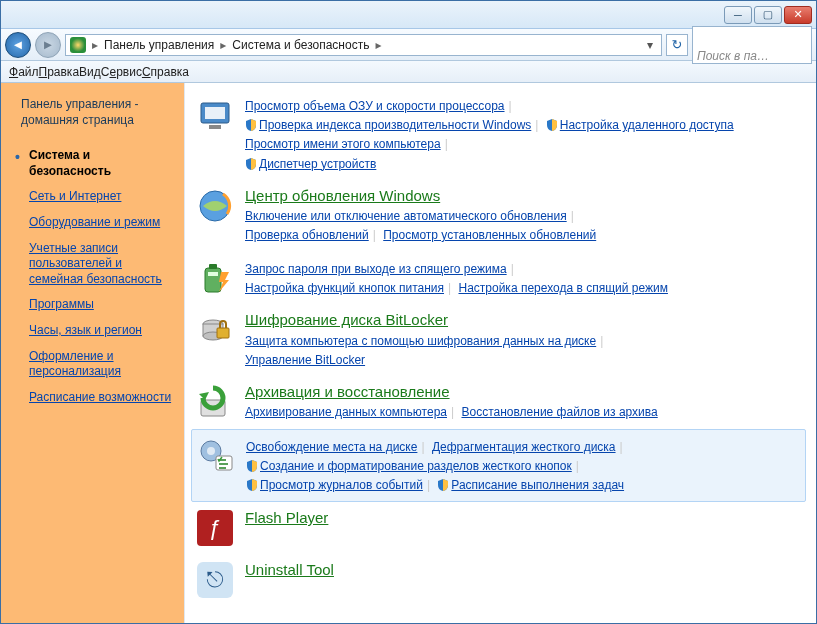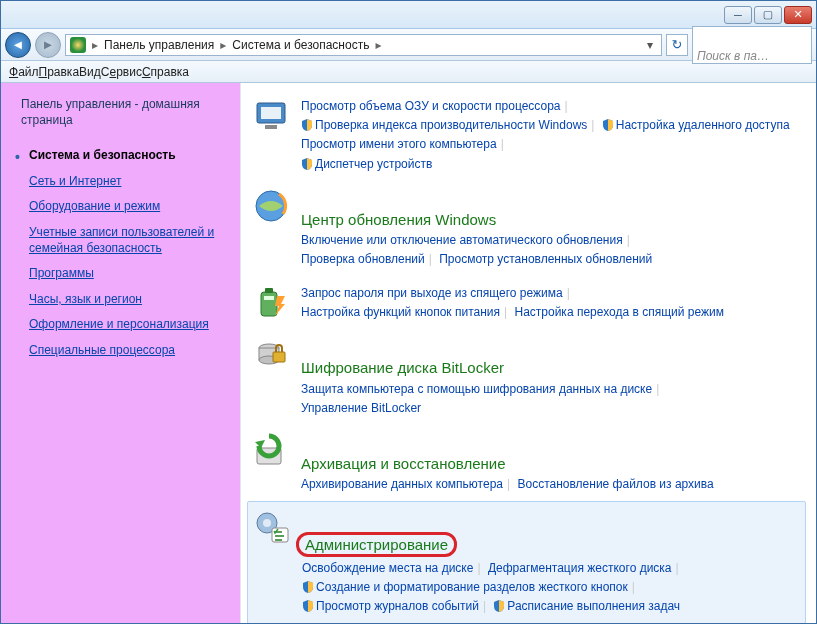--- a/index.html
+++ b/index.html
@@ -106,22 +106,22 @@
     font-size: 12px;
     color: #222;
   }
   .menubar span u { text-decoration: underline; }
   
   .body {
     display: flex;
     height: calc(100% - 28px - 32px - 22px);
   }
   .sidebar {
-    width: 240px;
-    background: #f0abfc;
+    width: 184px;
+    background: #fdba74;
     padding: 10px 0 0 0;
     border-right: 1px solid #e0e7ef;
   }
   .side-item {
     padding: 4px 12px 4px 28px;
     color: #0645ad;
     text-decoration: underline;
     cursor: pointer;
     line-height: 1.3;
     margin-bottom: 2px;
@@ -164,37 +164,38 @@
   .cat .caticon {
     width: 40px; height: 40px;
     flex-shrink: 0;
     display: flex; align-items: center; justify-content: center;
     font-size: 28px;
   }
   .cat-content { flex: 1; }
   .cat-title {
     color: #1a7a1a;
     font-size: 15px;
+    text-decoration: underline;
     cursor: pointer;
     line-height: 1.3;
     display: inline-block;
-    margin-top: 24px;
   }
   .annotation {
     border: 3px solid #d8242a;
     border-radius: 12px;
     padding: 0 6px;
     margin-left: -6px;
   }
   .links {
     margin-top: 2px;
     line-height: 1.6;
   }
   .sublink {
     color: #0645ad;
+    text-decoration: underline;
     cursor: pointer;
     white-space: nowrap;
   }
   .sep { color: #ccc; padding: 0 4px; }
   .shield {
     display: inline-block;
     width: 12px; height: 12px;
     vertical-align: -2px;
     margin-right: 2px;
   }
@@ -247,21 +248,21 @@
   <div class="sidebar">
     <div class="side-item header">Панель управления - домашняя страница</div>
     <div style="height:10px"></div>
     <div class="side-item active">Система и безопасность</div>
     <div class="side-item">Сеть и Интернет</div>
     <div class="side-item">Оборудование и режим</div>
     <div class="side-item">Учетные записи пользователей и семейная безопасность</div>
     <div class="side-item">Программы</div>
     <div class="side-item">Часы, язык и регион</div>
     <div class="side-item">Оформление и персонализация</div>
-    <div class="side-item">Специальные процессора</div>
+    <div class="side-item">Расписание возможности</div>
   </div>
 
   <div class="main">
 
     <div class="cat">
       <div class="caticon">
         <svg width="40" height="40" viewBox="0 0 40 40">
             <rect x="6" y="8" width="28" height="20" rx="2" fill="#4a8ac8" stroke="#2a5a8a"></rect>
             <rect x="10" y="12" width="20" height="12" fill="#e8f0f8"></rect>
             <rect x="14" y="30" width="12" height="4" fill="#888"></rect>
@@ -363,21 +364,20 @@
       <div class="caticon ic-admin">
         <svg width="40" height="40" viewBox="0 0 40 40">
             <circle cx="15" cy="15" r="10" fill="#a0c0e0" stroke="#5a7aa0"></circle>
             <circle cx="15" cy="15" r="4" fill="#e0eaf4"></circle>
             <rect x="20" y="20" width="16" height="14" rx="2" fill="#fff" stroke="#888"></rect>
             <path d="M23 24 L30 24 M23 28 L32 28 M23 32 L30 32" stroke="#5aa05a" stroke-width="2"></path>
             <path d="M22 23 L23 25 L26 21" stroke="#3a9a3a" stroke-width="1.5" fill="none"></path>
           </svg>
       </div>
       <div class="cat-content">
-        <span class="cat-title annotation">Администрирование</span>
         <div class="links">
           <span class="sublink">Освобождение места на диске</span><span class="sep">|</span>
           <span class="sublink">Дефрагментация жесткого диска</span><span class="sep">|</span><br>
           <span><svg class="shield" viewBox="0 0 12 12">
                 <path d="M6 0 L11 2 L11 6 Q11 11 6 12 Q1 11 1 6 L1 2 Z" fill="#2a78c8"></path>
                 <path d="M6 0 L11 2 L11 6 Q11 11 6 12 Z" fill="#ffc040"></path>
               </svg></span><span class="sublink">Создание и форматирование разделов жесткого кнопок</span><span class="sep">|</span><br>
           <span><svg class="shield" viewBox="0 0 12 12">
                 <path d="M6 0 L11 2 L11 6 Q11 11 6 12 Q1 11 1 6 L1 2 Z" fill="#2a78c8"></path>
                 <path d="M6 0 L11 2 L11 6 Q11 11 6 12 Z" fill="#ffc040"></path>

